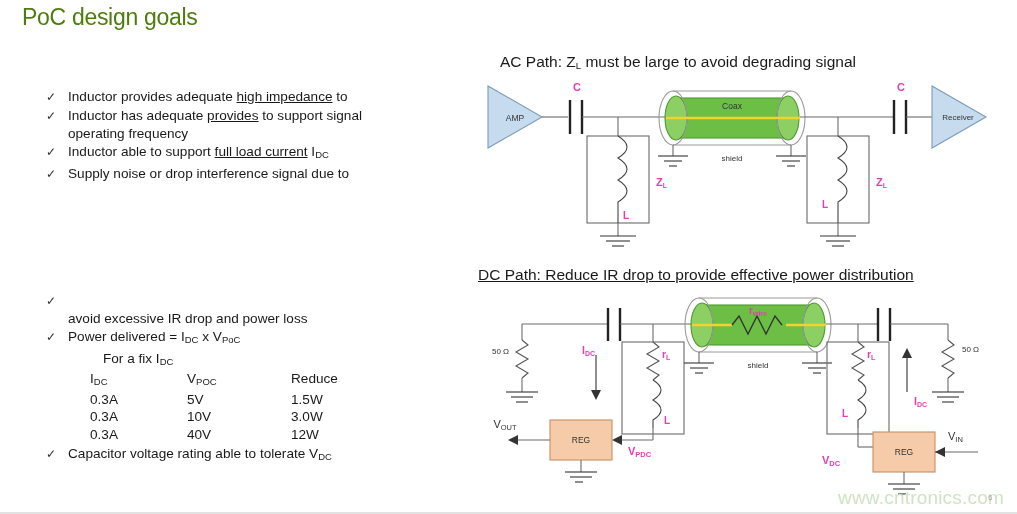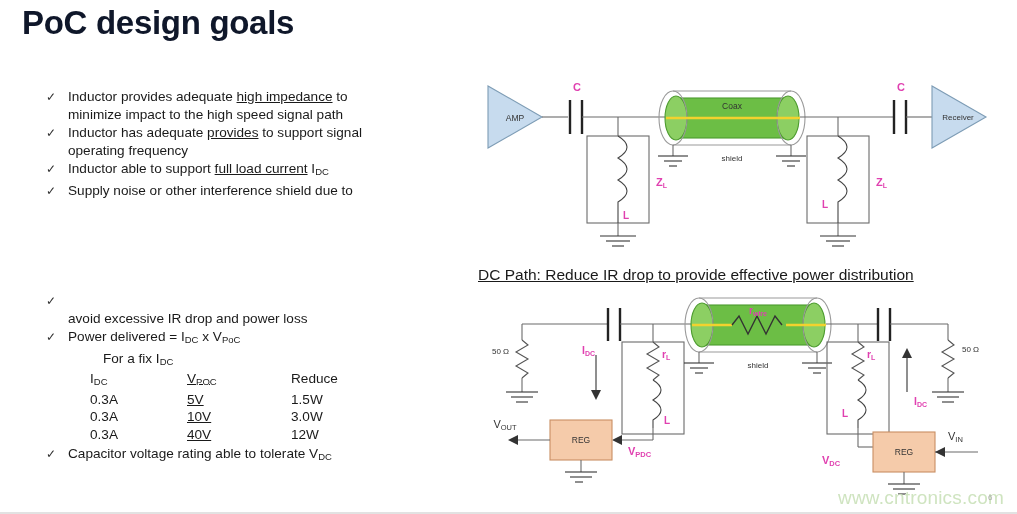--- a/index.html
+++ b/index.html
@@ -8,39 +8,39 @@
     background:#ffffff;
     font-family:"Liberation Sans", sans-serif;
     overflow:hidden;
     position:relative;
   }
   .slide{position:absolute;inset:0;background:#fff;border-bottom:2px solid #e2e2e2;}
 
   
   .title{
     position:absolute;left:22px;top:4px;
-    font-size:33px;font-weight:bold;color:#0f172a;
+    font-size:23px;font-weight:normal;color:#4d7c0f;
     letter-spacing:-0.3px;
   }
 
   
   .bullets{position:absolute;font-size:13.6px;color:#1a1a1a;line-height:17.5px;}
   .blockA{left:46px;top:88px;width:420px;}
   .blockB{left:46px;top:292px;width:420px;}
   .bullet{display:flex;align-items:flex-start;margin-bottom:1px;}
   .chk{width:22px;flex:0 0 22px;color:#333;font-size:12px;line-height:18px;}
   .btext{flex:1;}
   u{text-decoration:underline;}
   sub{font-size:9.5px;vertical-align:-2px;}
 
   .indent1{margin-left:57px;}
   .tbl{margin-left:44px;}
   .tbl div{display:flex;}
   .c1{width:97px;}
-  .c2{width:104px;text-decoration:underline;}
+  .c2{width:104px;}
   .c3{width:100px;}
 
   
   .diagHead{position:absolute;font-size:15.5px;color:#1a1a1a;}
   .acHead{left:500px;top:53px;}
   .dcHead{left:478px;top:266px;text-decoration:underline;}
 
   svg{position:absolute;}
   .acSvg{left:470px;top:76px;}
   .dcSvg{left:470px;top:292px;}
@@ -58,21 +58,20 @@
 <div class="slide">
 
   <div class="title">PoC design goals</div>
 
   <div class="bullets blockA">
 
     <div class="bullet">
       <span class="chk">✓</span>
       <span class="btext">
         <span>Inductor provides adequate </span><u>high impedance</u><span> to</span><br>
-        <span>minimize impact to the high speed signal path</span>
       </span>
     </div>
 
     <div class="bullet">
       <span class="chk">✓</span>
       <span class="btext">
         <span>Inductor has adequate </span><u>provides</u><span> to support signal</span><br>
         <span>operating frequency</span>
       </span>
     </div>
@@ -80,21 +79,21 @@
     <div class="bullet">
       <span class="chk">✓</span>
       <span class="btext">
         <span>Inductor able to support </span><u>full load current</u><span> I</span><sub>DC</sub>
       </span>
     </div>
 
     <div class="bullet">
       <span class="chk">✓</span>
       <span class="btext">
-        <span>Supply noise or other interference shield due to</span><br>
+        <span>Supply noise or drop interference signal due to</span><br>
       </span>
     </div>
   </div>
 
   <div class="bullets blockB">
 
     <div class="bullet">
       <span class="chk">✓</span>
       <span class="btext">
         <br>
@@ -137,20 +136,23 @@
     </div>
 
     <div class="bullet" style="margin-top:2px;">
       <span class="chk">✓</span>
       <span class="btext">
         <span>Capacitor voltage rating able to tolerate V</span><sub>DC</sub>
       </span>
     </div>
   </div>
 
+  <div class="diagHead acHead">
+    <span>AC Path: Z</span><sub>L</sub><span> must be large to avoid degrading signal</span>
+  </div>
 
   <svg class="acSvg" width="540" height="175" viewBox="0 0 540 175">
     <g fill="none" stroke="#6b6b6b" stroke-width="1.1">
 
       <polygon points="18,10 18,72 72,41" fill="#c7dbee" stroke="#7d9cb5"></polygon>
 
       <line x1="72" y1="41" x2="98" y2="41"></line>
 
       <line x1="100" y1="24" x2="100" y2="58" stroke="#222" stroke-width="2.4"></line>
       <line x1="112" y1="24" x2="112" y2="58" stroke="#222" stroke-width="2.4"></line>

